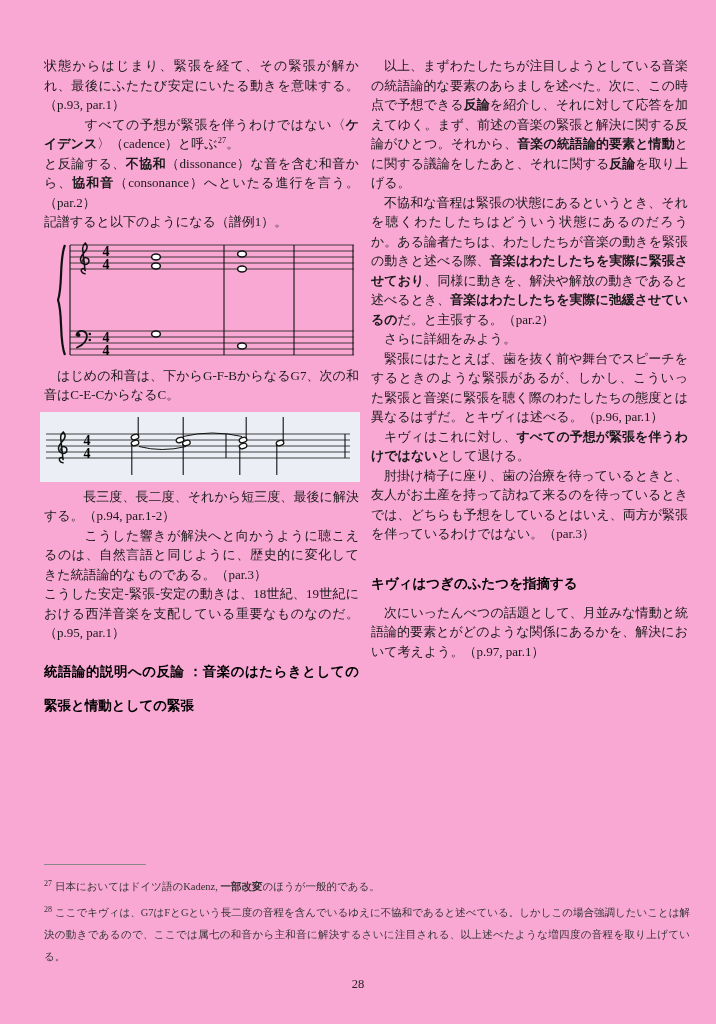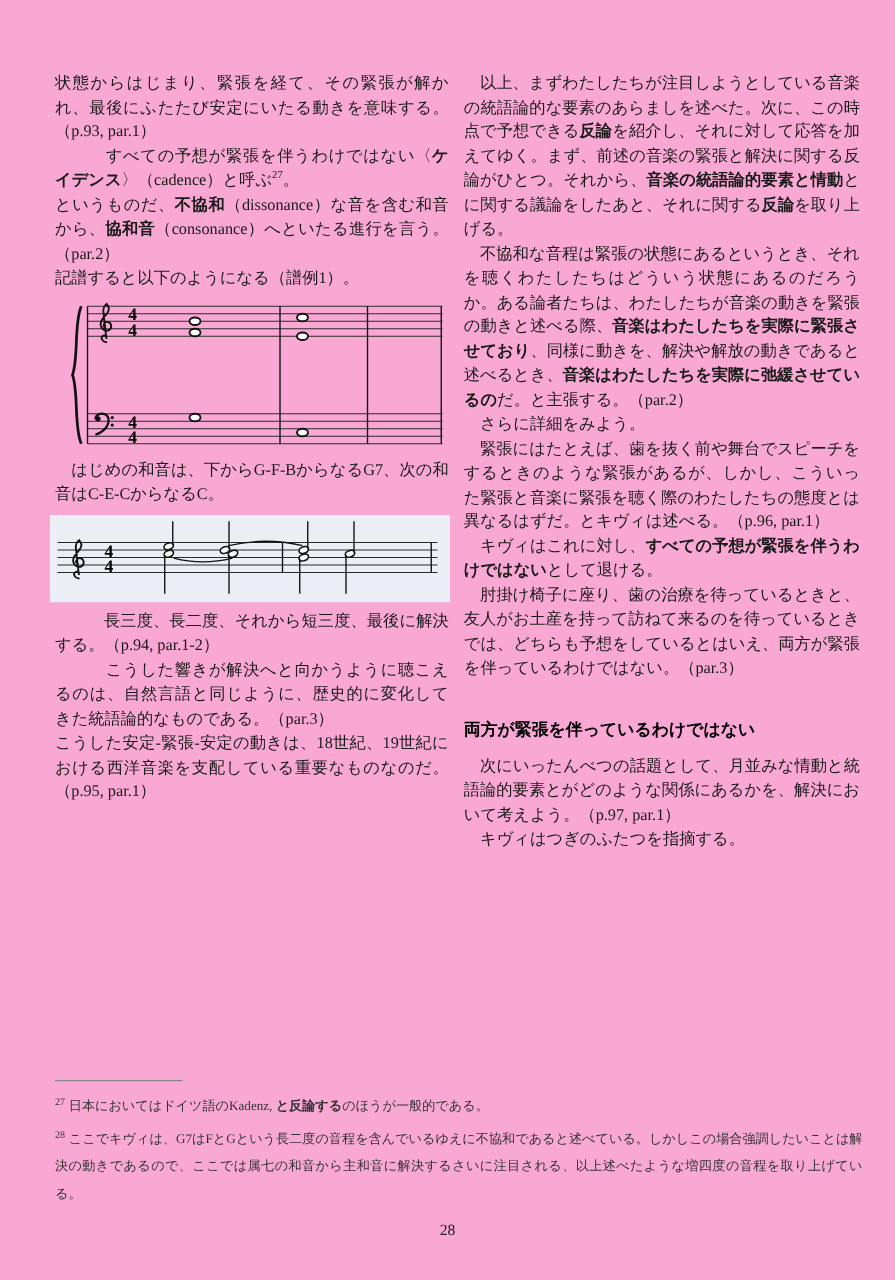--- a/index.html
+++ b/index.html
@@ -2,21 +2,21 @@
 <html><head>
 <meta charset="utf-8">
 <style>
   html,body{margin:0;padding:0;background:#888;}
   #page{position:relative;width:716px;height:1024px;background:#f9a8d4;margin:0 auto;
         font-family:"Liberation Serif","DejaVu Serif",serif;overflow:hidden;}
   .col{position:absolute;top:56px;}
   #colL{left:44px;width:315px;}
   #colR{left:371px;width:317px;}
   .col p{margin:0;font-size:13px;line-height:19.5px;text-align:justify;color:#1a1a1a;}
-  .b{font-weight:bold;font-family:Liberation Serif, serif;}
+  .b{font-weight:bold;font-family:Liberation Sans, sans-serif;}
   sup{font-size:8.5px;line-height:0;vertical-align:super;}
   .h{font-family:"Liberation Sans","DejaVu Sans",sans-serif;font-weight:bold;
      font-size:13.5px;color:#000;text-align:justify;}
   #h1L{margin-top:12px;line-height:34px;}
   #h2R{margin-top:30px;line-height:20px;margin-bottom:9px;}
   #score1{margin:7px 0 5px 12px;display:block;}
   #score2{margin:7px 0 5px -4px;display:block;}
   .ts{font-family:"Liberation Serif","DejaVu Serif",serif;font-weight:bold;font-size:14px;}
   #fnblock{position:absolute;left:44px;top:864px;width:646px;}
   #fnrule{width:102px;border-top:1.5px solid #888;margin-bottom:10px;}
@@ -27,21 +27,21 @@
 </style>
 </head>
 <body>
 
 <div id="page">
 
   <div id="colL" class="col">
     <div>
         <p><span>状態からはじまり、緊張を経て、その緊張が解かれ、最後にふたたび安定にいたる動きを意味する。（p.93, par.1）</span></p>
         <p><span>　　　すべての予想が緊張を伴うわけではない〈</span><span class="b">ケイデンス</span><span>〉（cadence）と呼ぶ</span><sup>27</sup><span>。</span></p>
-        <p><span>というものだ、</span><span class="b">不協和</span><span>（dissonance）な音を含む和音から、</span><span class="b">協和音</span><span>（consonance）へといたる進行を言う。（par.2）</span></p>
+        <p><span>と反論する、</span><span class="b">不協和</span><span>（dissonance）な音を含む和音から、</span><span class="b">協和音</span><span>（consonance）へといたる進行を言う。（par.2）</span></p>
         <p><span>記譜すると以下のようになる（譜例1）。</span></p>
       </div>
 
     <svg id="score1" width="300" height="122" viewBox="0 0 300 122" xmlns="http://www.w3.org/2000/svg">
       <defs>
         <path id="gclef" d="M1.0,10.8 C-2.3,10.4 -3.7,7.3 -1.9,5.9 C-0.3,4.7 1.7,6.1 1.1,8.0 L-1.3,-13.6 C-1.6,-16.3 -0.6,-18.4 1.3,-19.9 C3.2,-17.8 3.5,-14.8 1.8,-12.5 C-0.9,-9.1 -3.9,-6.9 -3.5,-3.2 C-3.1,0.6 1.0,2.5 3.4,0.9 C5.8,-0.8 5.3,-4.6 2.7,-5.3 C0.4,-6.0 -1.6,-4.1 -1.0,-1.8" fill="none" stroke="#111" stroke-width="1.5" stroke-linecap="round"></path>
         <g id="fclef">
           <circle cx="-4.6" cy="-2" r="2.1" fill="#111"></circle>
           <path d="M-6.6,-2.2 C-6.0,-5.6 -2.2,-7.0 1.0,-5.6 C4.6,-4.0 4.8,1.0 2.0,4.8 C0.2,7.3 -2.8,9.4 -6.0,10.5" fill="none" stroke="#111" stroke-width="1.8" stroke-linecap="round"></path>
           <circle cx="6.8" cy="-3" r="1.3" fill="#111"></circle>
@@ -122,40 +122,40 @@
           <line x1="243.2" y1="30" x2="243.2" y2="5" stroke="#111" stroke-width="1.1"></line>
           <line x1="236.8" y1="32" x2="236.8" y2="63" stroke="#111" stroke-width="1.1"></line>
         </g>
     </svg>
 
     <div>
         <p><span>　　　長三度、長二度、それから短三度、最後に解決する。（p.94, par.1-2）</span></p>
         <p><span>　　　こうした響きが解決へと向かうように聴こえるのは、自然言語と同じように、歴史的に変化してきた統語論的なものである。（par.3）</span></p>
         <p><span>こうした安定-緊張-安定の動きは、18世紀、19世紀における西洋音楽を支配している重要なものなのだ。（p.95, par.1）</span></p>
       </div>
+    <div id="h1L" class="h">統語論的説明への反論 ：音楽のはたらきとしての緊張と情動としての緊張</div>
   </div>
 
   <div id="colR" class="col">
     <div>
         <p><span>　以上、まずわたしたちが注目しようとしている音楽の統語論的な要素のあらましを述べた。次に、この時点で予想できる</span><span class="b">反論</span><span>を紹介し、それに対して応答を加えてゆく。まず、前述の音楽の緊張と解決に関する反論がひとつ。それから、</span><span class="b">音楽の統語論的要素と情動</span><span>とに関する議論をしたあと、それに関する</span><span class="b">反論</span><span>を取り上げる。</span></p>
         <p><span>　不協和な音程は緊張の状態にあるというとき、それを聴くわたしたちはどういう状態にあるのだろうか。ある論者たちは、わたしたちが音楽の動きを緊張の動きと述べる際、</span><span class="b">音楽はわたしたちを実際に緊張させており</span><span>、同様に動きを、解決や解放の動きであると述べるとき、</span><span class="b">音楽はわたしたちを実際に弛緩させているの</span><span>だ。と主張する。（par.2）</span></p>
         <p><span>　さらに詳細をみよう。</span></p>
         <p><span>　緊張にはたとえば、歯を抜く前や舞台でスピーチをするときのような緊張があるが、しかし、こういった緊張と音楽に緊張を聴く際のわたしたちの態度とは異なるはずだ。とキヴィは述べる。（p.96, par.1）</span></p>
         <p><span>　キヴィはこれに対し、</span><span class="b">すべての予想が緊張を伴うわけではない</span><span>として退ける。</span></p>
         <p><span>　肘掛け椅子に座り、歯の治療を待っているときと、友人がお土産を持って訪ねて来るのを待っているときでは、どちらも予想をしているとはいえ、両方が緊張を伴っているわけではない。（par.3）</span></p>
       </div>
-    <div id="h2R" class="h">両方が緊張を伴っているわけではない</div>
+    <div id="h2R" class="h">キヴィはつぎのふたつを指摘する</div>
     <div>
         <p><span>　次にいったんべつの話題として、月並みな情動と統語論的要素とがどのような関係にあるかを、解決において考えよう。（p.97, par.1）</span></p>
-        <p><span>　キヴィはつぎのふたつを指摘する。</span></p>
       </div>
   </div>
 
   <div id="fnblock">
     <div id="fnrule"></div>
     <div id="fnlist">
-        <div class="fn"><sup>27</sup><span>日本においてはドイツ語のKadenz, </span><span class="b">と反論する</span><span>のほうが一般的である。</span></div>
+        <div class="fn"><sup>27</sup><span>日本においてはドイツ語のKadenz, </span><span class="b">一部改変</span><span>のほうが一般的である。</span></div>
         <div class="fn"><sup>28</sup><span>ここでキヴィは、G7はFとGという長二度の音程を含んでいるゆえに不協和であると述べている。しかしこの場合強調したいことは解決の動きであるので、ここでは属七の和音から主和音に解決するさいに注目される、以上述べたような増四度の音程を取り上げている。</span></div>
       </div>
   </div>
 
   <div id="pageno">28</div>
 </div>
 
 </body></html>

